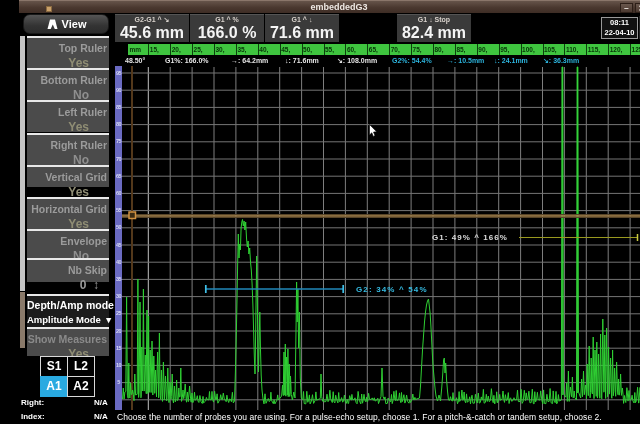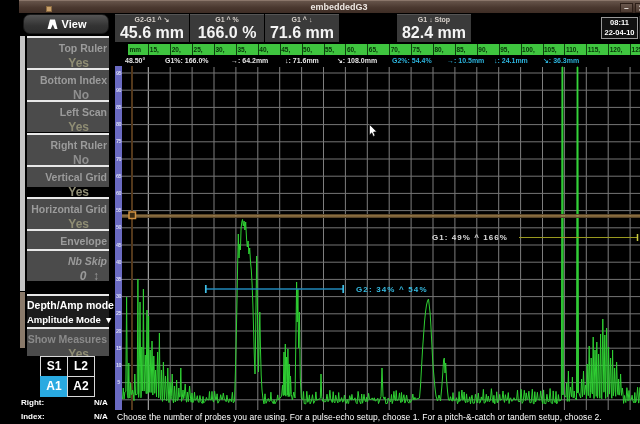--- a/index.html
+++ b/index.html
@@ -103,44 +103,44 @@
         <path d="M4.7 10 L6.75 5.5 L8.8 10 Z" fill="#3a3a3a"></path>
       </svg> View</div>
 
 <div id="scroll" class="abs"></div>
 <div id="scroll2" class="abs"></div>
 <div class="sitem abs" style="top:36px; height:32px;">
       <div class="sname abs">Top Ruler</div>
       <div class="sval abs" style="">Yes</div>
     </div>
 <div class="sitem abs" style="top:68px; height:32px;">
-      <div class="sname abs">Bottom Index</div>
+      <div class="sname abs">Bottom Ruler</div>
       <div class="sval no abs" style="">No</div>
     </div>
 <div class="sitem abs" style="top:100px; height:32px;">
-      <div class="sname abs">Left Scan</div>
+      <div class="sname abs">Left Ruler</div>
       <div class="sval abs" style="">Yes</div>
     </div>
 <div class="sitem abs" style="top:133px; height:32px;">
       <div class="sname abs">Right Ruler</div>
       <div class="sval no abs" style="">No</div>
     </div>
 <div class="sitem abs" style="top:165px; height:22px;">
       <div class="sname abs">Vertical Grid</div>
       <div class="sval abs" style="">Yes</div>
     </div>
 <div class="sitem abs" style="top:197px; height:32px;">
       <div class="sname abs">Horizontal Grid</div>
       <div class="sval abs" style="">Yes</div>
     </div>
 <div class="sitem abs" style="top:229px; height:32px;">
       <div class="sname abs">Envelope</div>
       <div class="sval no abs" style="">No</div>
     </div>
-<div class="sitem abs" style="top:249px; height:32px;font-style:italic;">
+<div class="sitem abs" style="top:258px; height:24px;">
       <div class="sname abs">Nb Skip</div>
       <div class="sval abs" style="right:10px;color:#9a9a9a;">0&nbsp;&nbsp;↕</div>
     </div>
 <div class="sitem abs" style="top:327px; height:32px;text-align:center;">
       <div class="sname abs" style="color:#8a8a8a">Show Measures</div>
       <div class="sval abs">Yes</div>
     </div>
 <div id="dmode" class="abs">
   <div class="abs" style="left:0;top:3px;width:100%;text-align:center;font-size:10.5px;font-weight:bold;white-space:nowrap;">Depth/Amp mode</div>
   <div class="abs" style="left:0;top:18px;width:100%;text-align:center;font-size:9.5px;font-weight:bold;white-space:nowrap;">Amplitude Mode &nbsp;▾</div>

